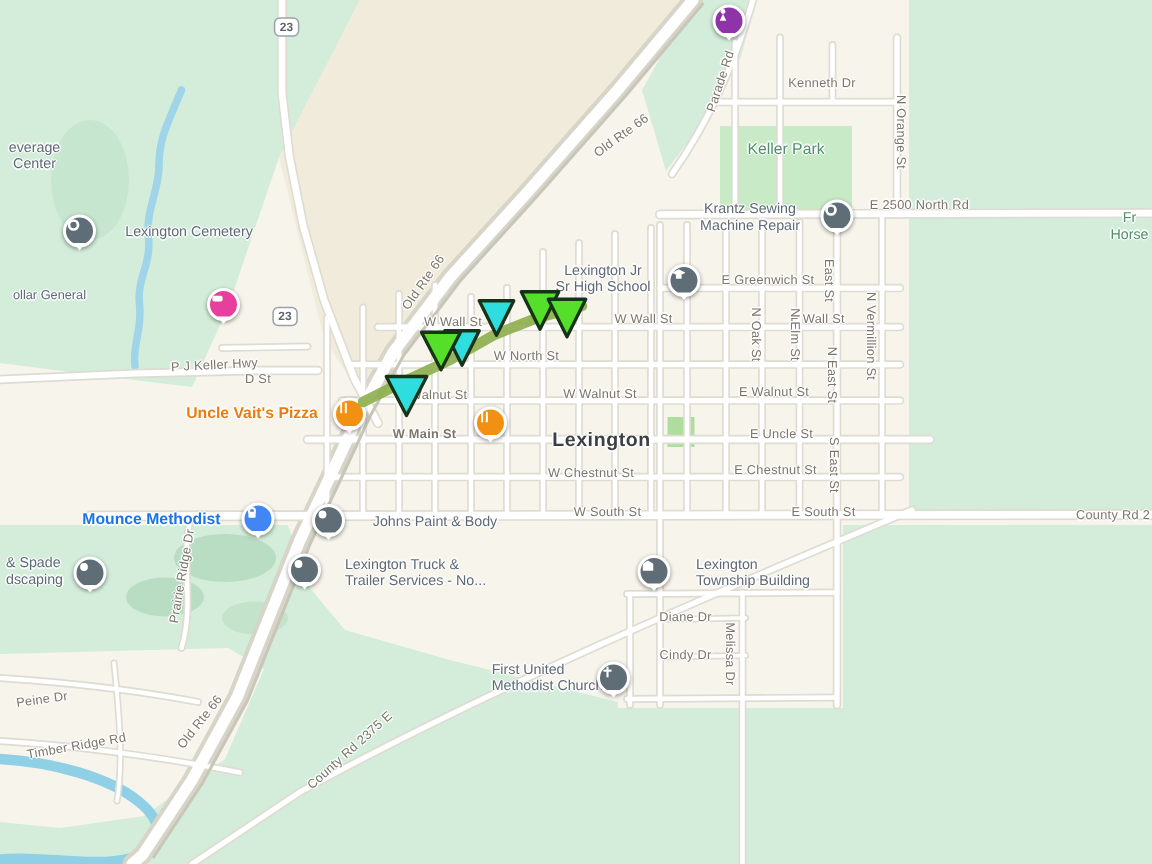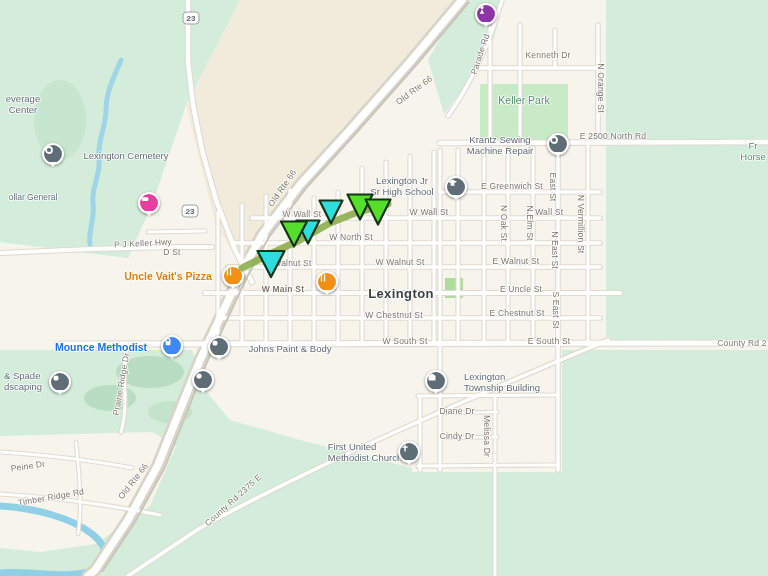--- a/index.html
+++ b/index.html
@@ -217,20 +217,24 @@
       <div class="poi-label sz-lg al-center" style="left: 101px; top: 347px; color: rgb(26, 115, 232); font-weight: 600;">
         <span>Mounce Methodist</span>
       </div>
       <div class="poi-label sz-md al-right" style="left: 23px; top: 381px; color: rgb(95, 106, 118);">
         <span>&amp; Spade</span>
         <span>dscaping</span>
       </div>
       <div class="poi-label sz-md al-left" style="left: 290px; top: 348px; color: rgb(95, 106, 118);">
         <span>Johns Paint &amp; Body</span>
       </div>
+      <div class="poi-label sz-md al-left" style="left: 277px; top: 382px; color: rgb(95, 106, 118);">
+        <span>Lexington Truck &amp;</span>
+        <span>Trailer Services - No...</span>
+      </div>
       <div class="poi-label sz-md al-left" style="left: 502px; top: 382px; color: rgb(95, 106, 118);">
         <span>Lexington</span>
         <span>Township Building</span>
       </div>
       <div class="poi-label sz-md al-right" style="left: 365px; top: 452px; color: rgb(95, 106, 118);">
         <span>First United</span>
         <span>Methodist Church</span>
       </div>
       <div class="poi-label sz-lg al-center" style="left: 524px; top: 100px; color: rgb(79, 143, 107);">
         <span>Keller Park</span>

